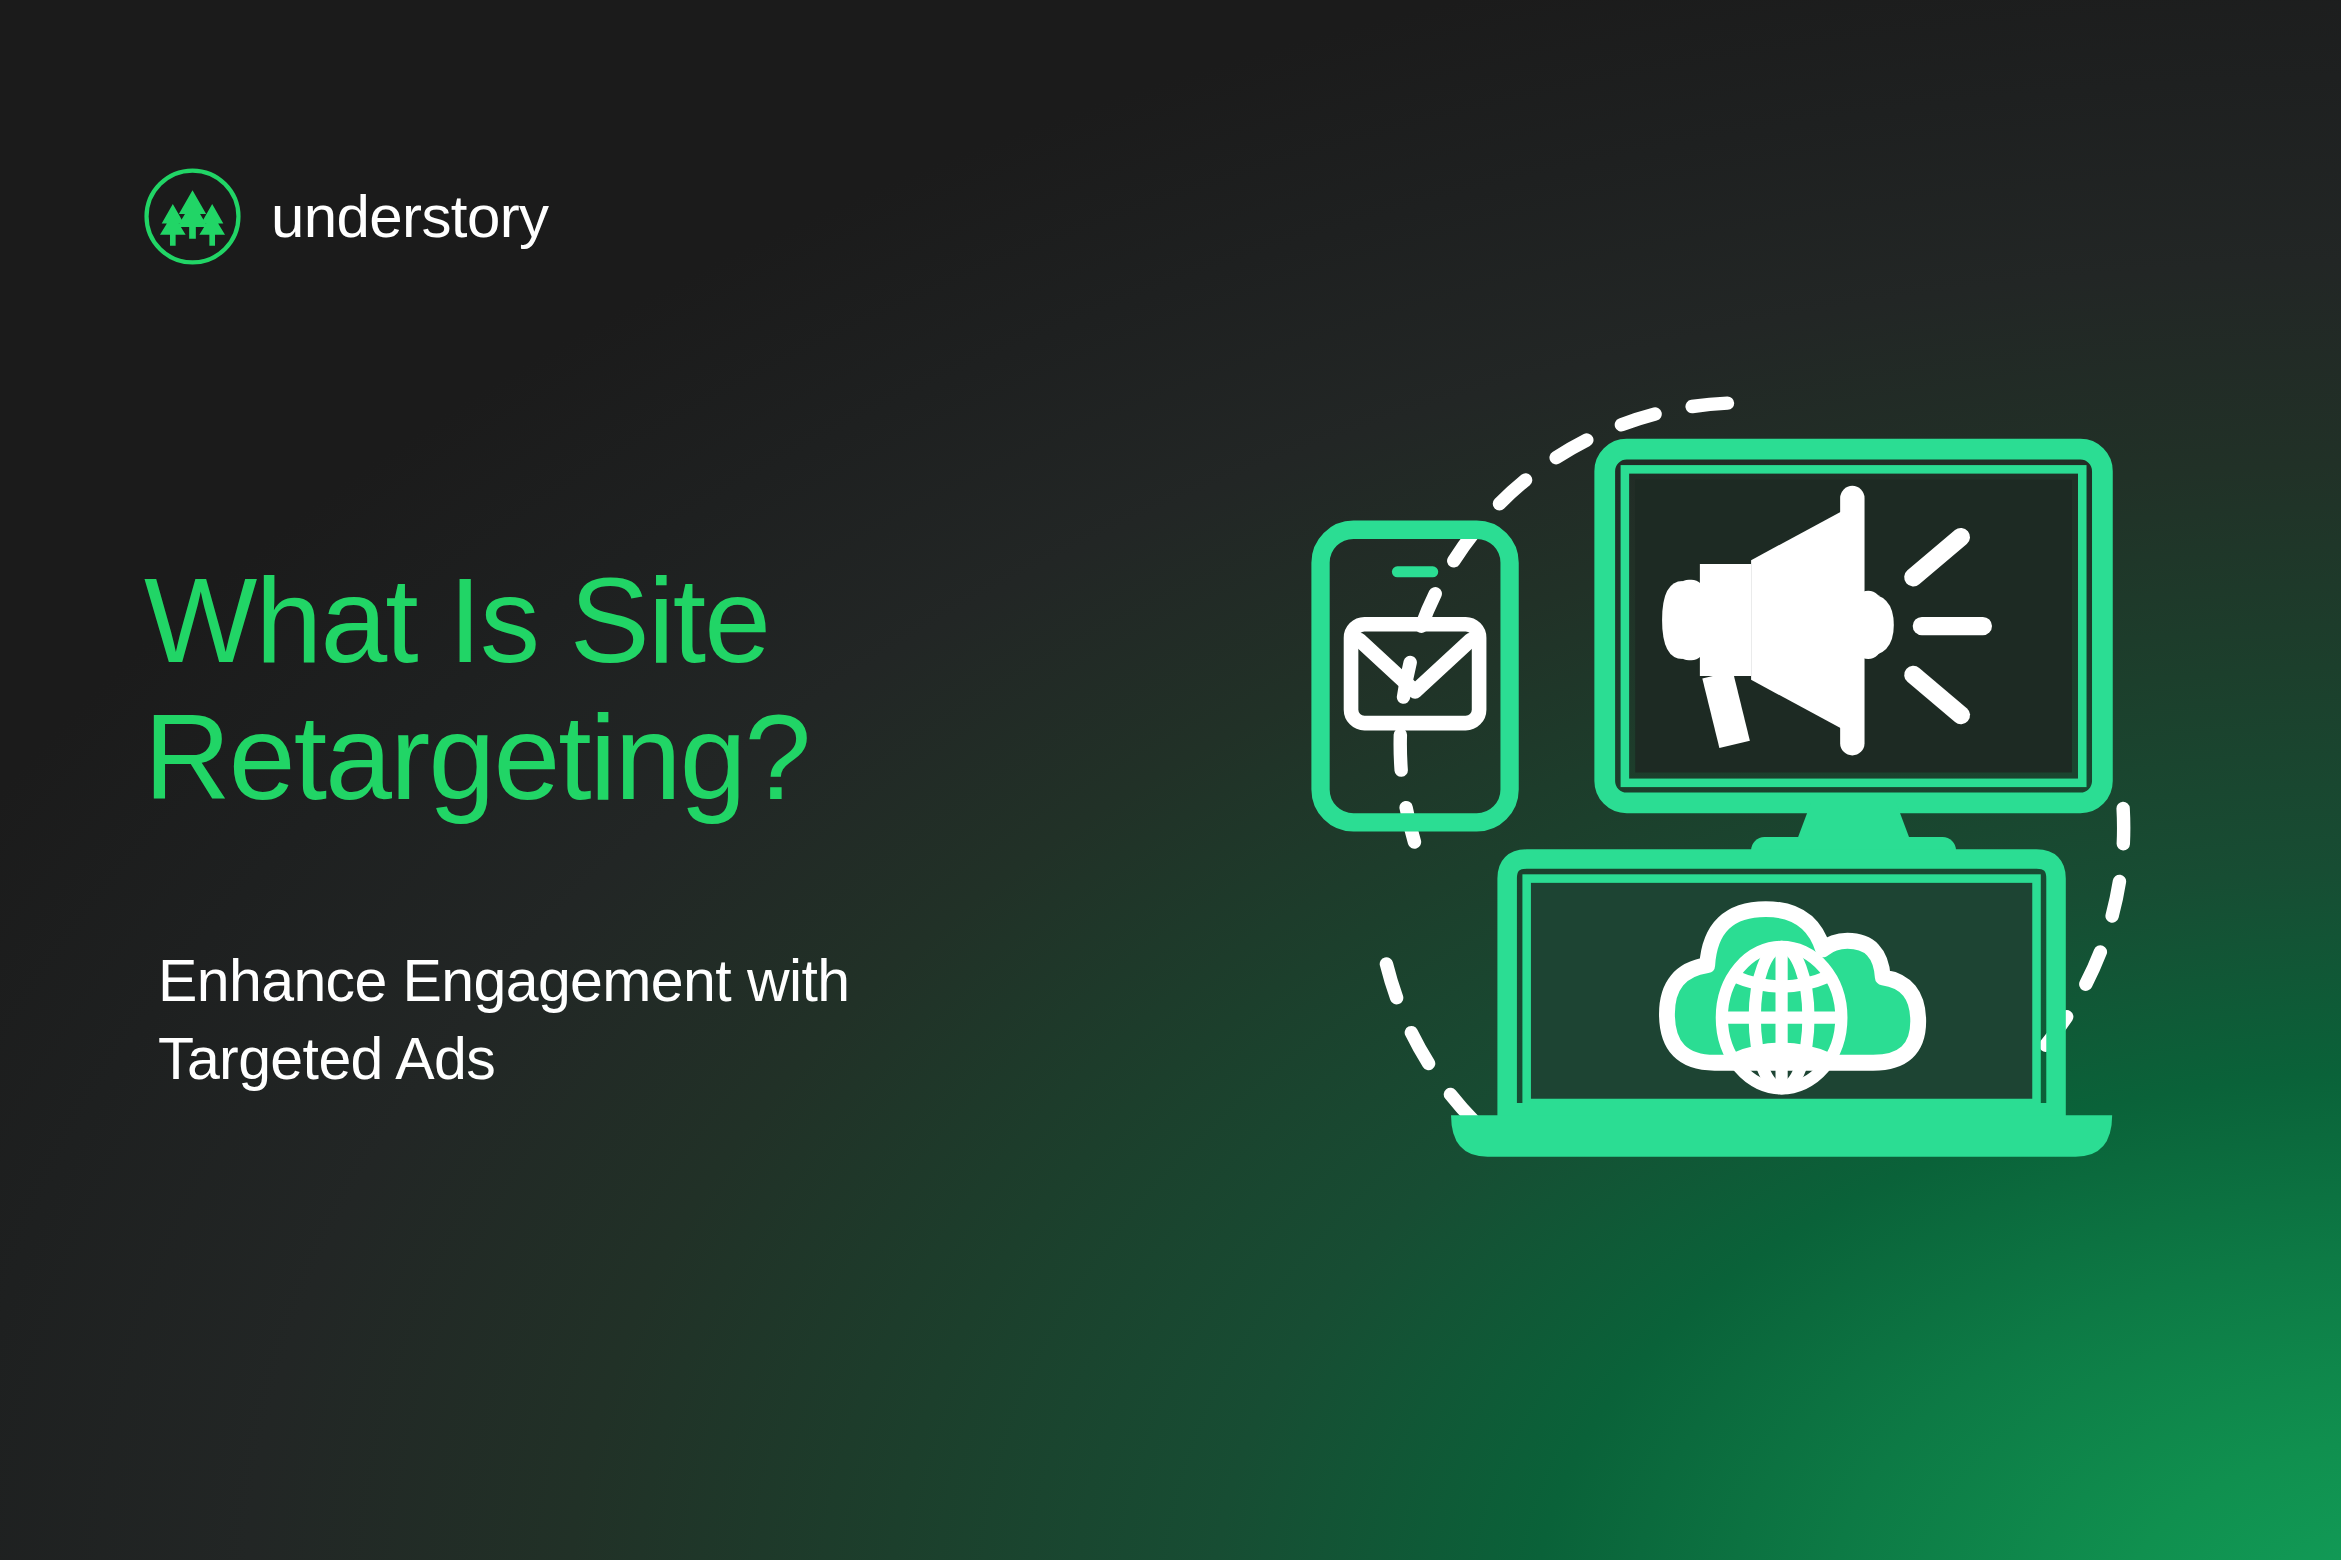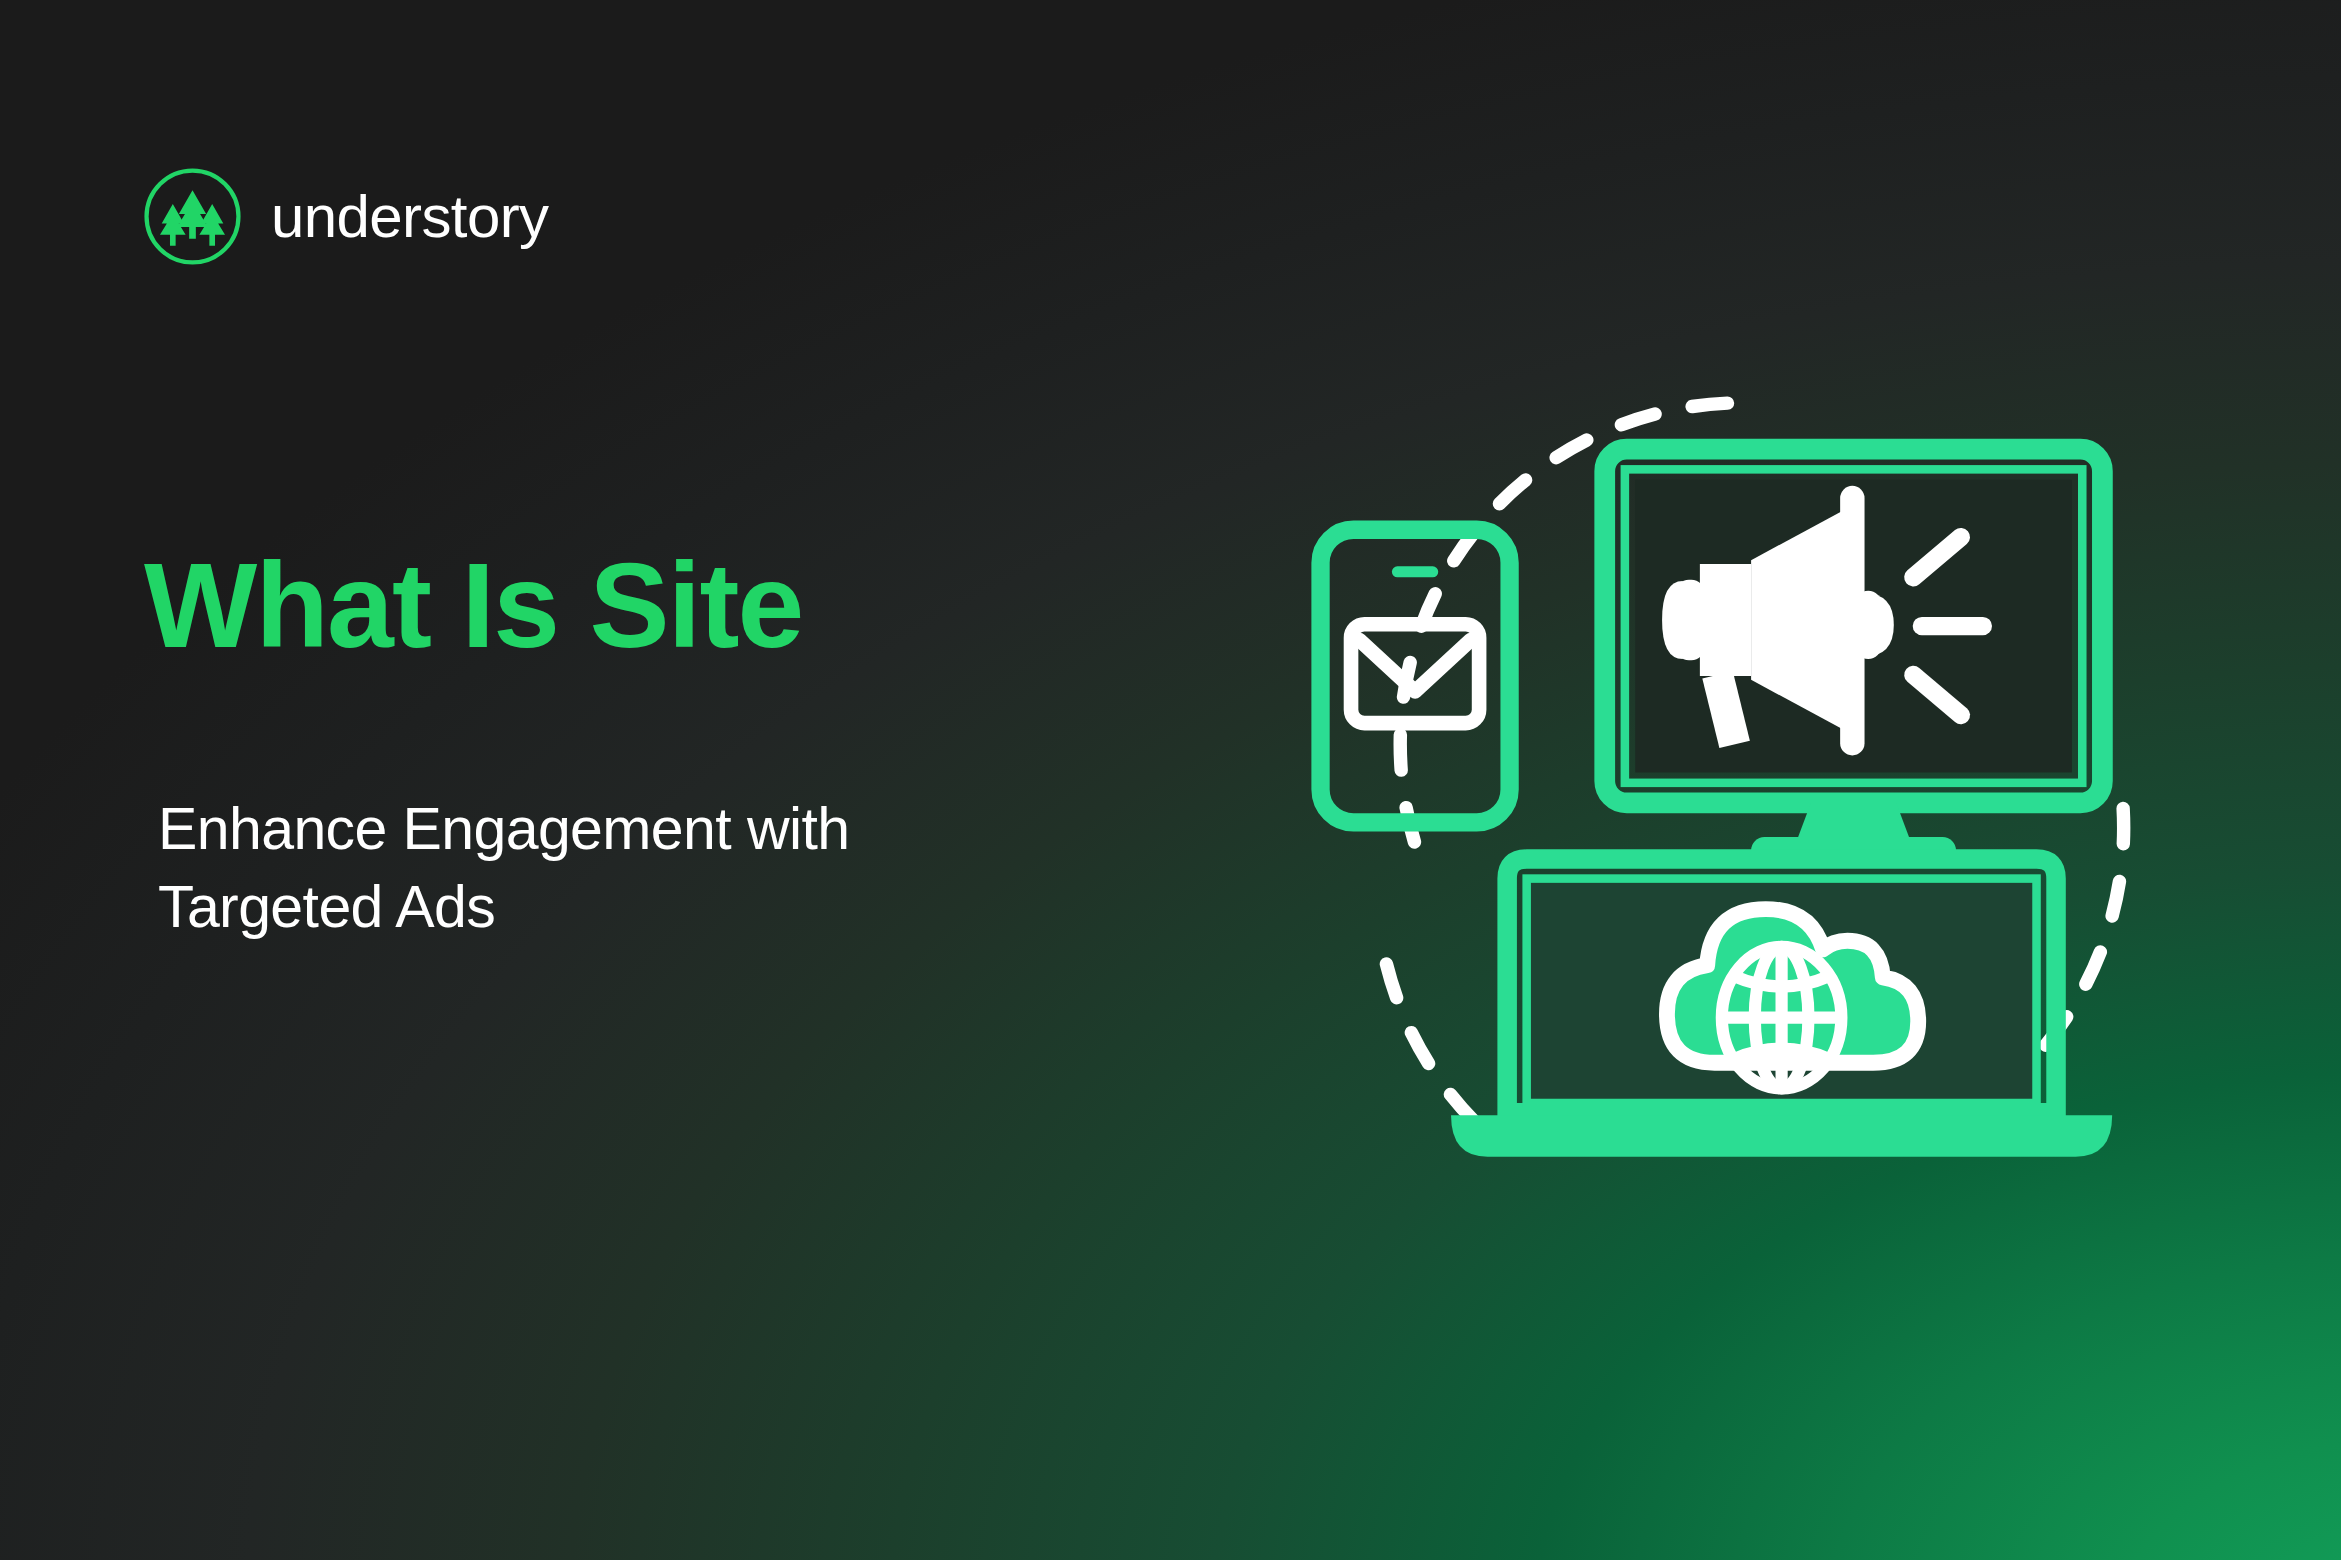--- a/index.html
+++ b/index.html
@@ -46,23 +46,24 @@
     letter-spacing:-0.6px;
     line-height:1;
     white-space:nowrap;
   }
 
   
   .copy { position:absolute; left:144px; top:537px; width:1074px; }
   .headline {
     color:#21d566;
     font-size:120px;
-    font-weight:700;
+    font-weight:400;
     line-height:1.14;
     letter-spacing:-1.8px;
+    margin-top:15px;
   }
   .headline .line { display:block; }
   .subhead {
     margin-top:116px;
     color:#ffffff;
     font-size:59px;
     font-weight:400;
     line-height:1.33;
     letter-spacing:-0.6px;
     margin-left:14px;
@@ -95,20 +96,21 @@
 
       <path d="M69.5 37.5 L80.5 57 L75.4 57 L82.2 68 L72.3 68 L72.3 79 L66.7 79 L66.7 68 L56.8 68 L63.6 57 L58.5 57 Z" fill="#21d566"></path>
     </svg>
   </span>
   <span class="brand-word">understory</span>
 </div>
 
 <div class="copy">
   <h1 class="headline">
     <span class="line">What Is Site</span>
+    <span class="line">Retargeting?</span>
   </h1>
   <p class="subhead">
     <span class="line">Enhance Engagement with</span>
     <span class="line">Targeted Ads</span>
   </p>
 </div>
 
 <div class="illustration">
   <svg viewBox="0 0 1520 1400" fill="none" aria-hidden="true">
 

